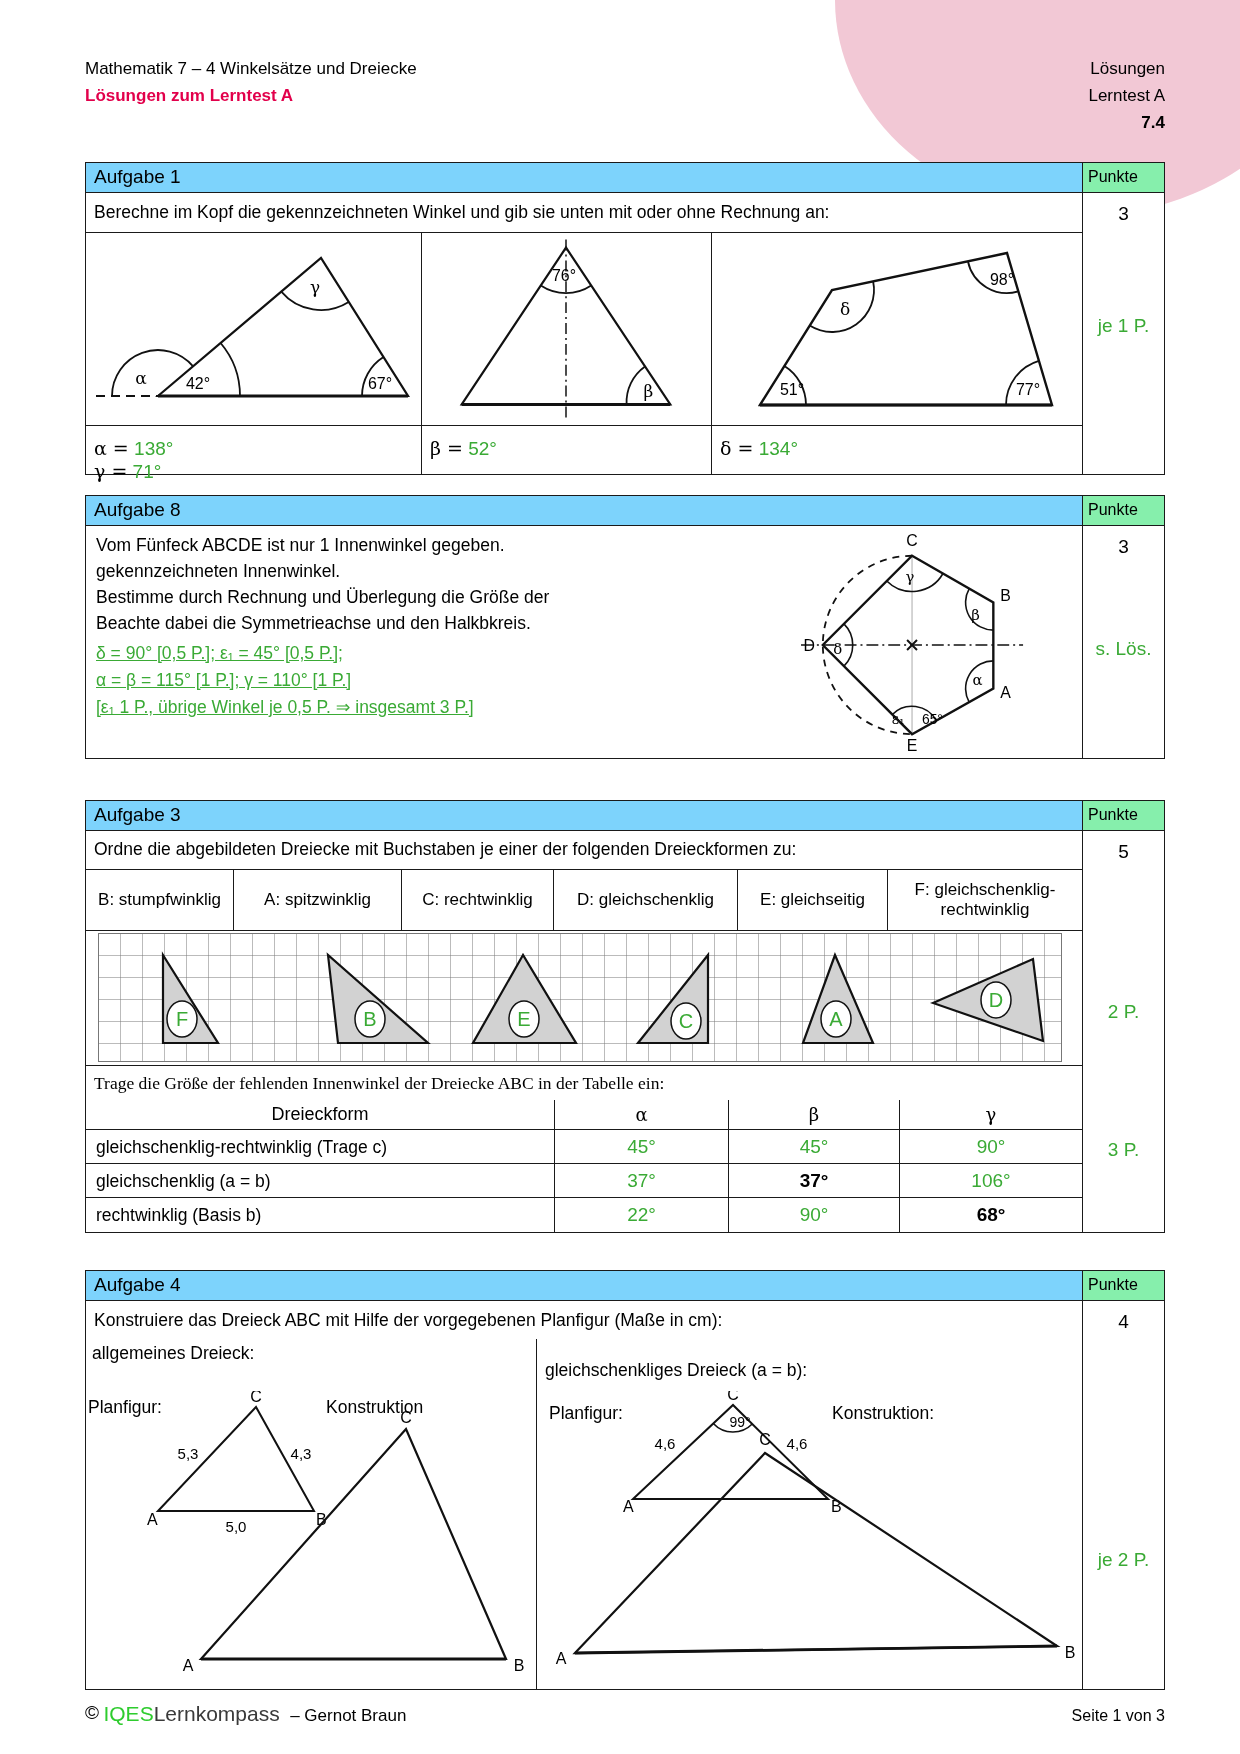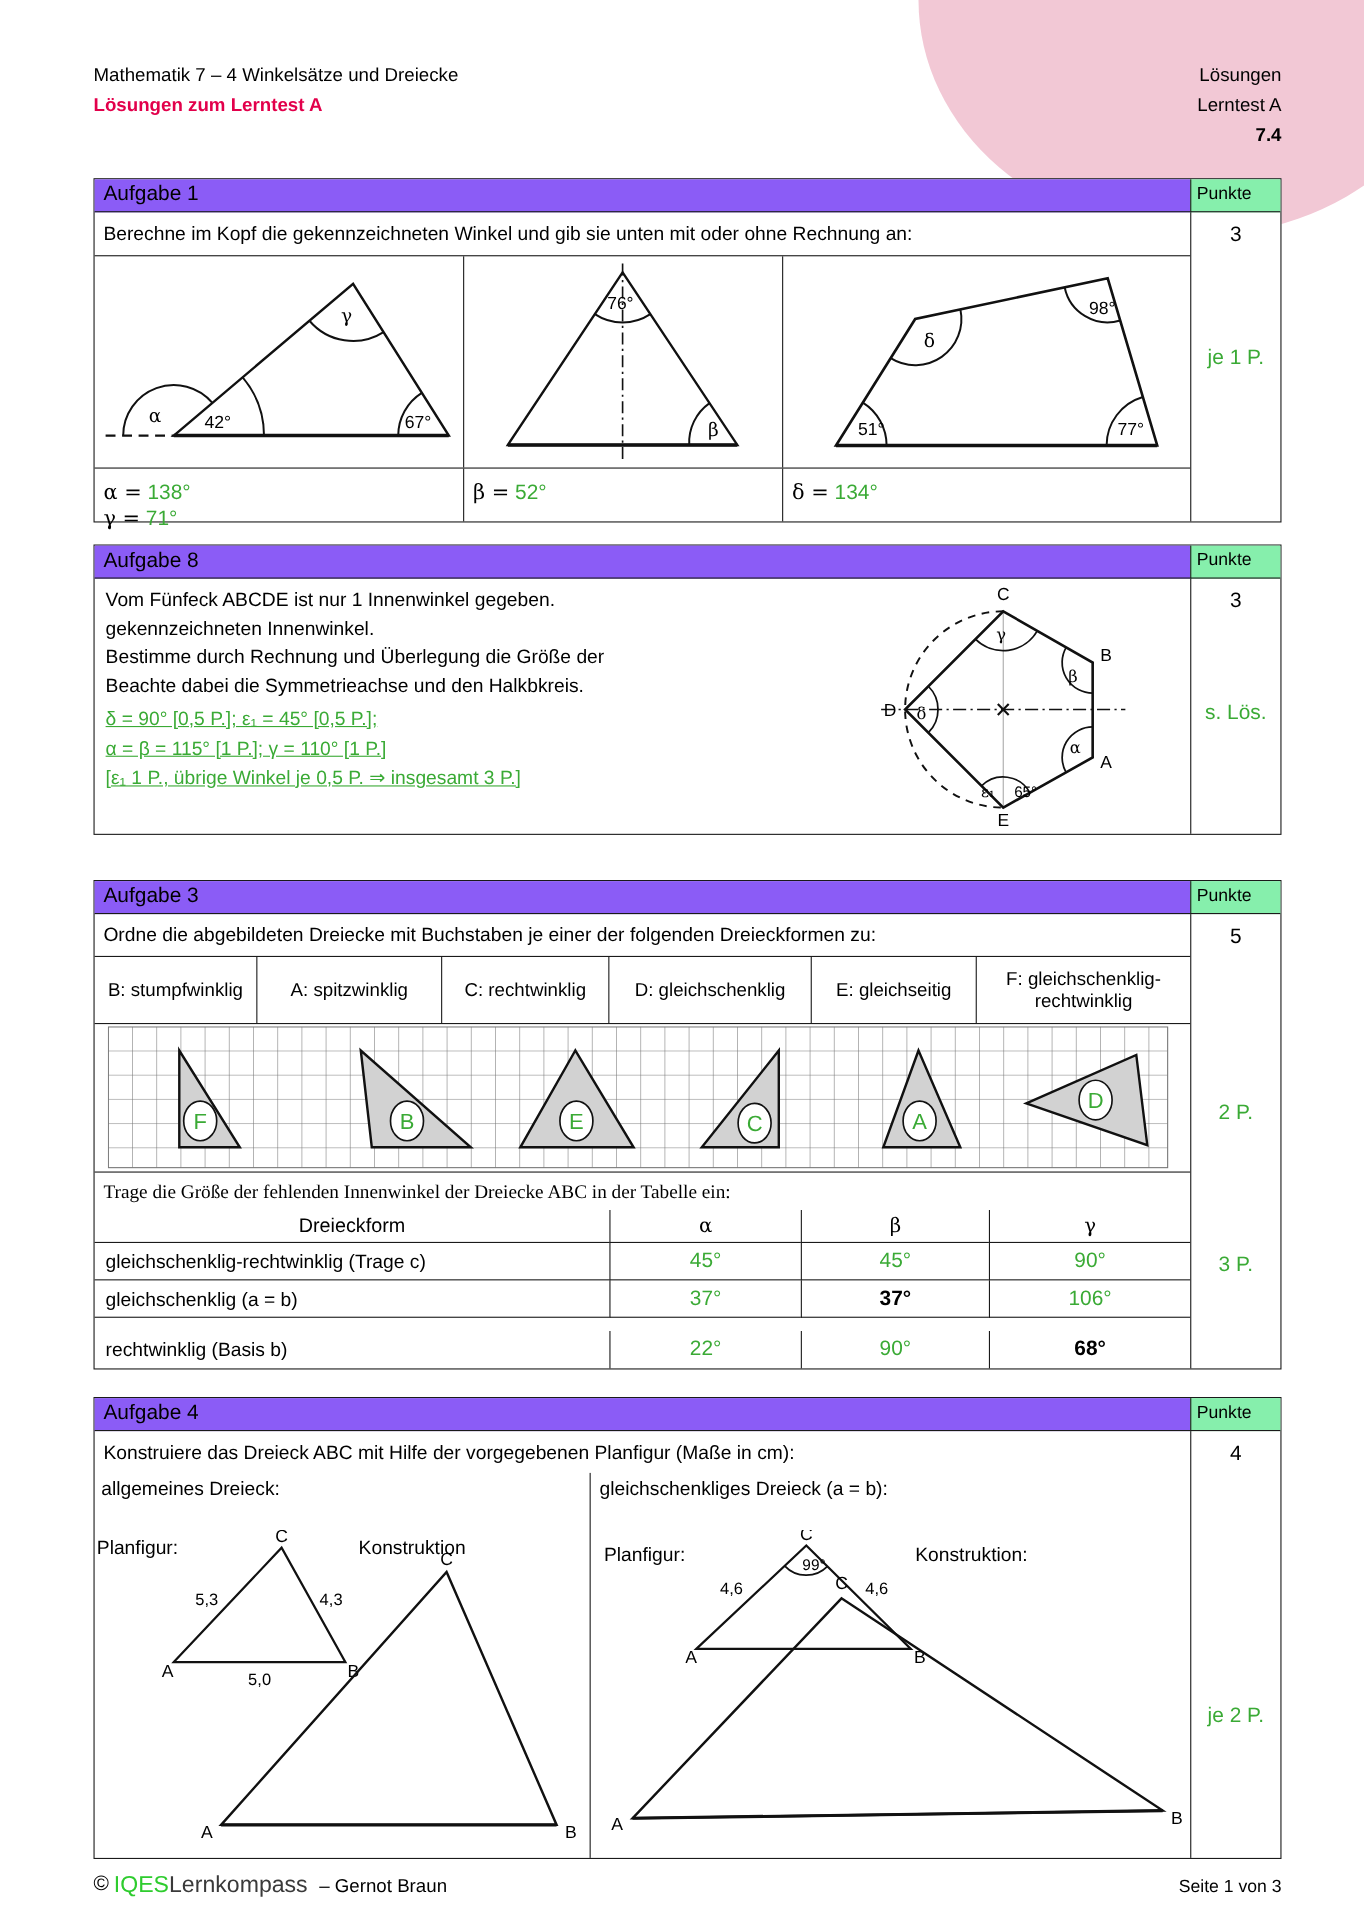--- a/index.html
+++ b/index.html
@@ -4,21 +4,21 @@
 <style>
   html,body{margin:0;padding:0;}
   body{width:1240px;height:1754px;position:relative;font-family:"Liberation Sans",sans-serif;background:#fff;color:#000;overflow:hidden;}
   .blob{position:absolute;left:835px;top:-215px;width:500px;height:430px;border-radius:50%;background:#f2c8d5;}
   .hdr-left{position:absolute;left:85px;top:55px;font-size:17px;line-height:27px;z-index:2;}
   .hdr-left .sub{color:#e2004b;font-weight:bold;}
   .hdr-right{position:absolute;left:905px;width:260px;top:55px;text-align:right;font-size:17px;line-height:27px;z-index:2;}
   .hdr-right .ver{font-weight:bold;}
 
   .section{position:absolute;left:85px;width:1080px;border:1.5px solid #1a1a1a;display:grid;grid-template-columns:1fr 82px;background:#fff;box-sizing:border-box;}
-  .sec-title{background:#8b5cf6;border-bottom:1.5px solid #1a1a1a;font-size:19px;height:30px;line-height:27px;padding:0 8px;box-sizing:border-box;}
+  .sec-title{background:#7dd3fc;border-bottom:1.5px solid #1a1a1a;font-size:19px;height:30px;line-height:27px;padding:0 8px;box-sizing:border-box;}
   .sec-pth{background:#86efac;border-bottom:1.5px solid #1a1a1a;border-left:1.5px solid #1a1a1a;font-size:16px;height:30px;line-height:27px;padding:0 5px;box-sizing:border-box;}
   .sec-body{position:relative;}
   .sec-pts{border-left:1.5px solid #1a1a1a;position:relative;font-size:19px;text-align:center;}
   .sec-pts>div{position:absolute;width:100%;left:0;}
   .green{color:#3aaa35;}
   .gk{font-family:"DejaVu Serif",serif;}
 
   
   .a1-prompt{height:40px;border-bottom:1.5px solid #1a1a1a;font-size:17.5px;padding:9px 8px 0;box-sizing:border-box;}
   .a1-figs{display:grid;grid-template-columns:336px 290px 1fr;}
@@ -41,21 +41,21 @@
   .a3-forms>div{border-right:1.5px solid #1a1a1a;display:flex;align-items:center;justify-content:center;text-align:center;font-size:17px;padding:0 5px;box-sizing:border-box;}
   .a3-forms>div:last-child{border-right:none;}
   .a3-grid{height:134px;position:relative;}
   .a3-tprompt{border-top:1.5px solid #1a1a1a;height:35px;font-size:17.5px;padding:7px 8px 0;box-sizing:border-box;font-family:Liberation Serif, serif;}
   .a3-tbl{display:grid;grid-template-columns:468px 174px 171px 1fr;}
   .a3-tbl>div{box-sizing:border-box;}
   .a3-tbl .vl{border-left:1.5px solid #1a1a1a;}
   .a3-tbl .hd{height:30px;text-align:center;font-size:18px;padding-top:4px;border-bottom:1.5px solid #1a1a1a;}
   .a3-tbl .fm{height:34px;font-size:17.5px;padding:7px 0 0 10px;border-bottom:1.5px solid #1a1a1a;text-align:left;}
   .a3-tbl .vv{height:34px;font-size:19px;text-align:center;padding-top:6px;border-bottom:1.5px solid #1a1a1a;}
-  .a3-tbl .lastrow{border-bottom:none;margin-top:12px;}
+  .a3-tbl .lastrow{border-bottom:none;}
   .given{color:#000;font-weight:bold;}
 
   
   .a4-prompt{height:38px;font-size:17.5px;padding:9px 8px 0;box-sizing:border-box;}
   .a4-cols{display:grid;grid-template-columns:450px 1fr;height:350px;}
   .a4-left{position:relative;text-align:center;}
   .a4-right{position:relative;border-left:1.5px solid #1a1a1a;}
   .a4lbl{position:absolute;font-size:17.5px;}
 
   svg text{font-family:"Liberation Sans",sans-serif;}
@@ -287,21 +287,21 @@
         <div class="a4lbl" style="left:240px;top:58px">Konstruktion</div>
         <svg style="position:absolute;left:70px;top:70px" width="385" height="280" viewBox="0 0 385 280">
           <path d="M45 250 L250 20 L350 250 Z" fill="none" stroke="#111" stroke-width="2.2"></path>
           <path d="M45 250 L350 250" stroke="#111" stroke-width="2.8"></path>
           <text x="32" y="262" font-size="16" text-anchor="middle">A</text>
           <text x="363" y="262" font-size="16" text-anchor="middle">B</text>
           <text x="250" y="14" font-size="16" text-anchor="middle">C</text>
         </svg>
       </div>
       <div class="a4-right">
-        <div class="a4lbl" style="left:8px;top:4px">gleichschenkliges Dreieck (a = b):</div>
+        <div class="a4lbl" style="left:8px;top:21px">gleichschenkliges Dreieck (a = b):</div>
         <div class="a4lbl" style="left:12px;top:64px">Planfigur:</div>
         <svg style="position:absolute;left:86px;top:52px" width="235" height="128" viewBox="0 0 235 128">
           <path d="M10 108 L110 14 L205 108 Z" fill="none" stroke="#111" stroke-width="2"></path>
           <path d="M90.3 32.5 A27 27 0 0 0 129.2 33" fill="none" stroke="#111" stroke-width="1.6"></path>
           <text x="117" y="36" font-size="14" text-anchor="middle">99°</text>
           <text x="110" y="9" font-size="16" text-anchor="middle">C</text>
           <text x="0" y="121" font-size="16">A</text>
           <text x="208" y="121" font-size="16">B</text>
           <text x="42" y="58" font-size="15" text-anchor="middle">4,6</text>
           <text x="174" y="58" font-size="15" text-anchor="middle">4,6</text>

